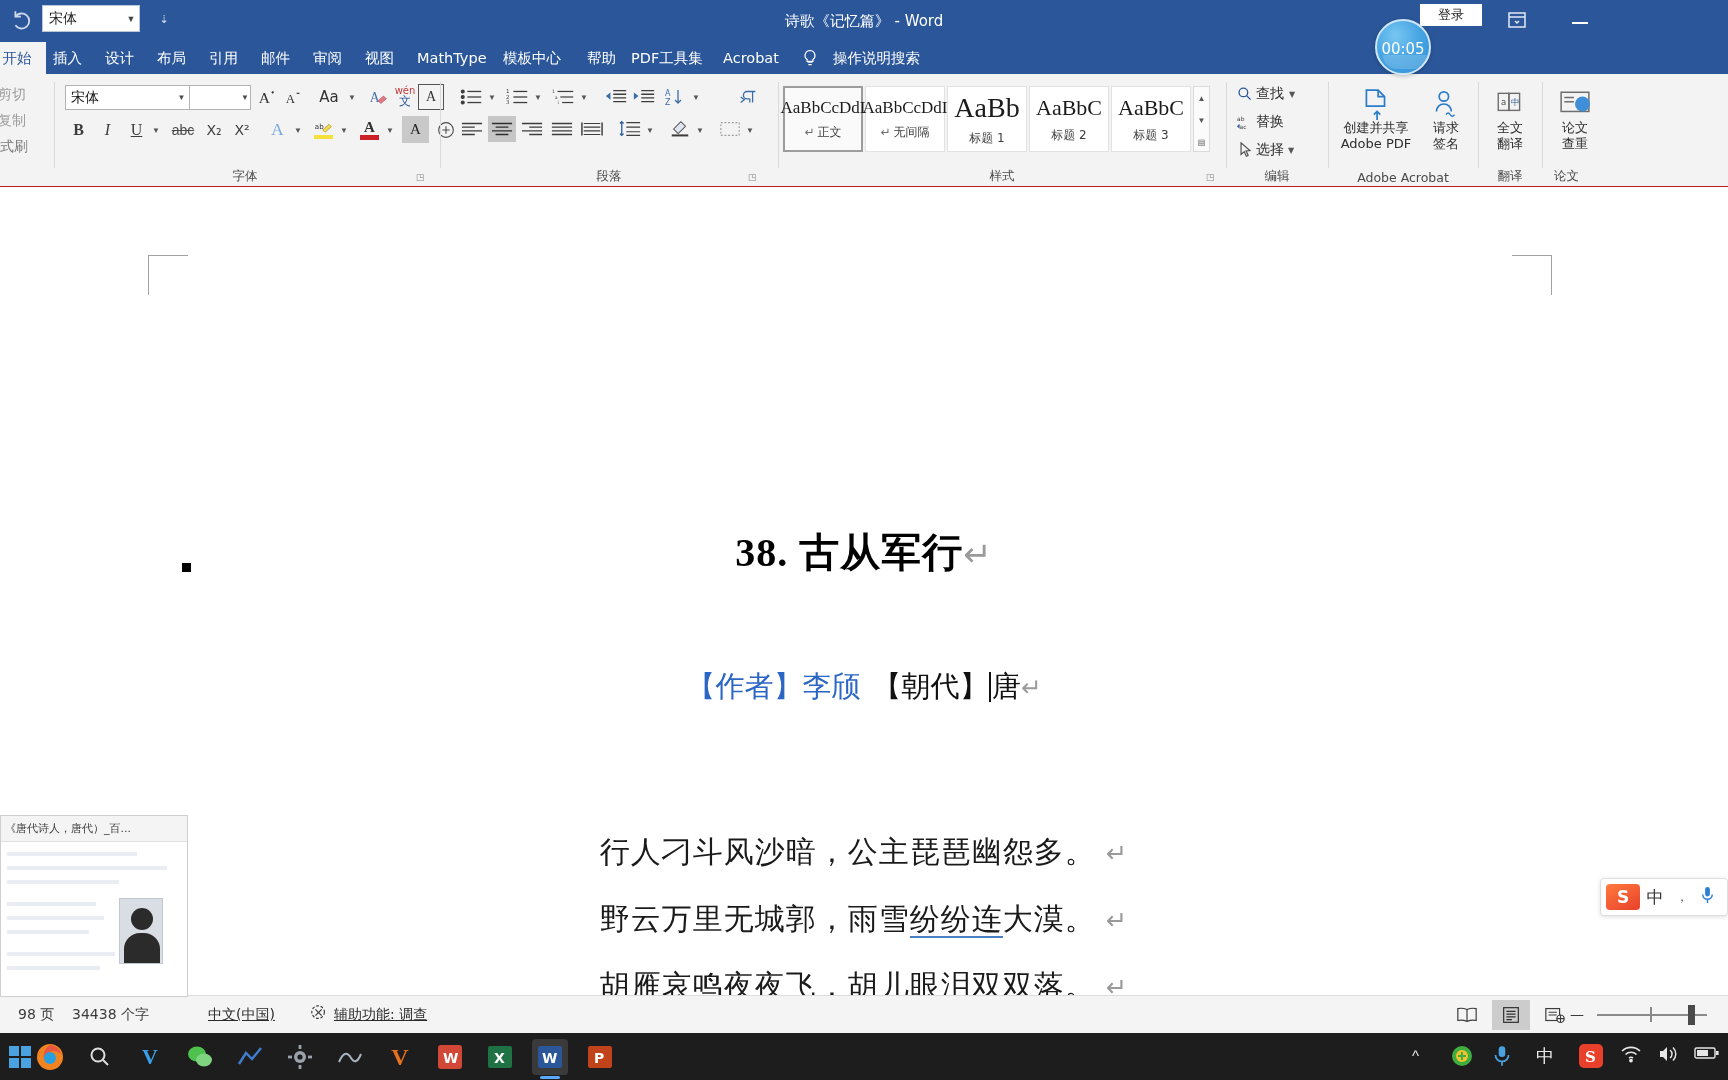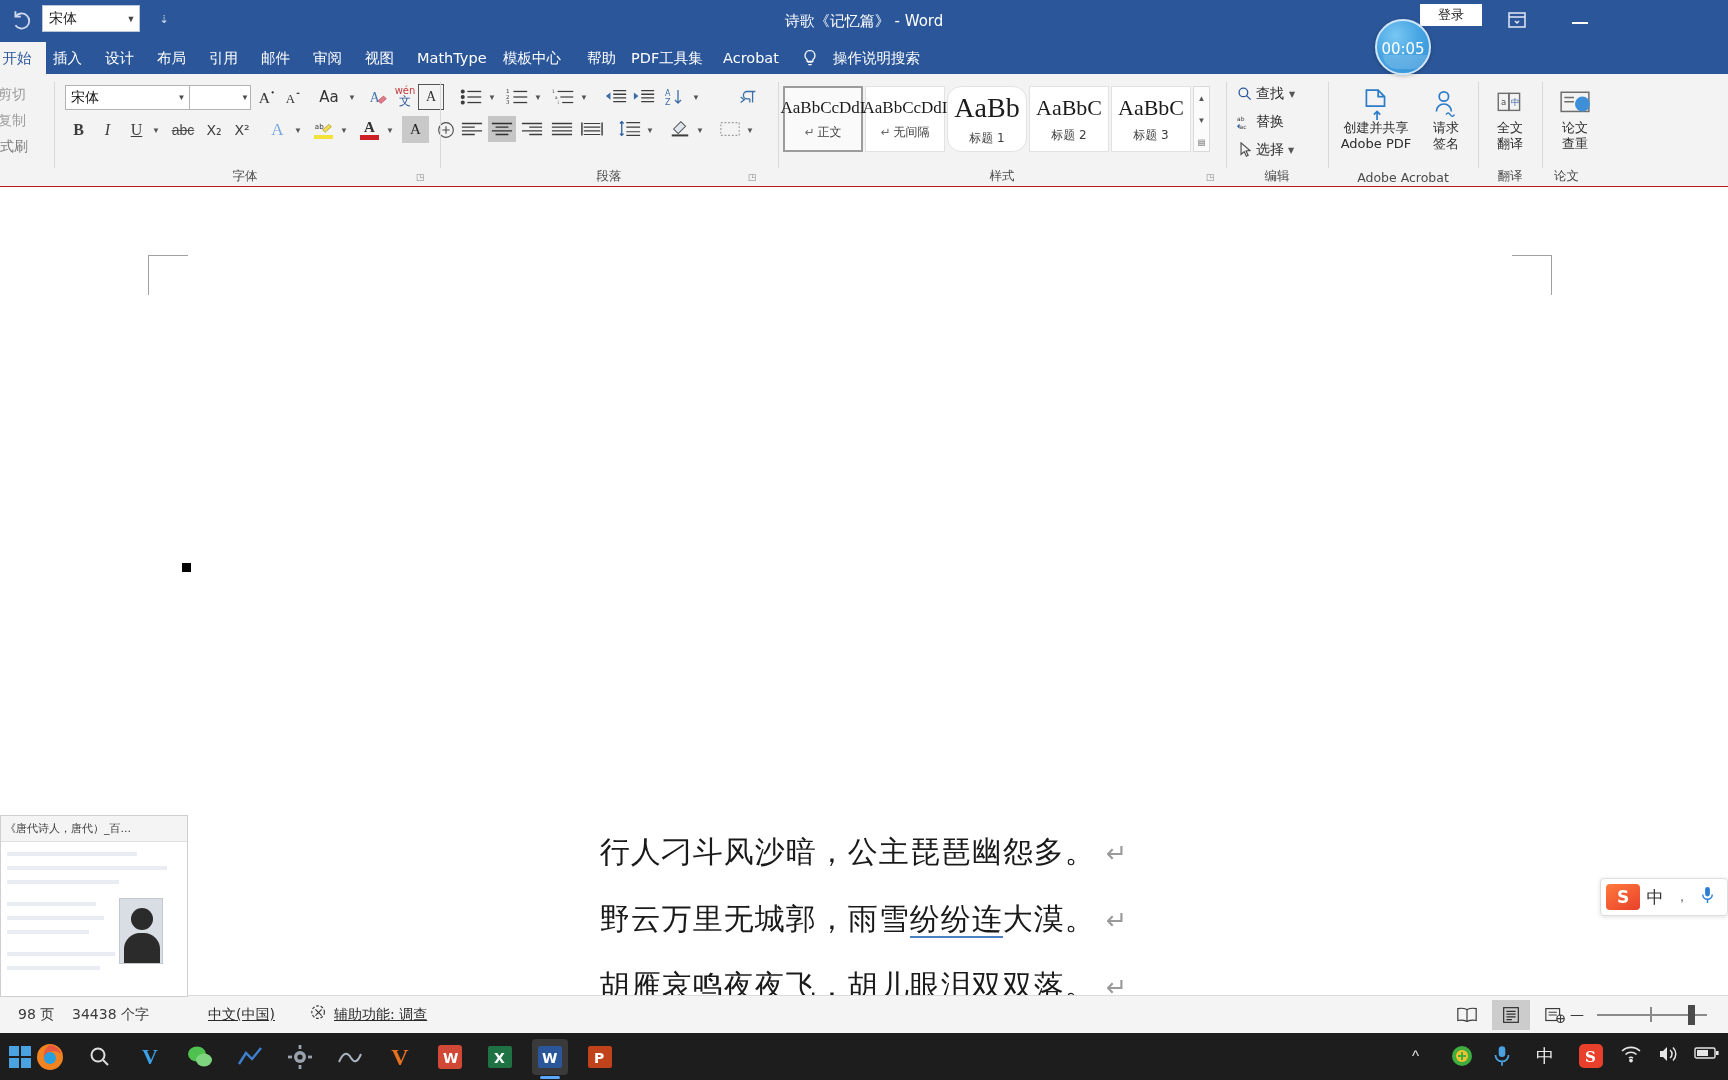--- a/index.html
+++ b/index.html
@@ -576,21 +576,21 @@
 
     <div class="grp" style="left:782px;width:440px;text-decoration:underline;">
       <div class="stylebox sel" style="left:1px;">
         <span class="samp" style="font-size:17px;">AaBbCcDdI</span>
         <span class="nm"><span style="color:#6a6a6a;margin-right:3px;">↵</span><span>正文</span></span>
       </div>
       <div class="stylebox" style="left:83px;">
         <span class="samp" style="font-size:17px;">AaBbCcDdI</span>
         <span class="nm"><span style="color:#6a6a6a;margin-right:3px;">↵</span><span>无间隔</span></span>
       </div>
-      <div class="stylebox" style="left:165px;border-radius:14px;">
+      <div class="stylebox" style="left:165px;">
         <span class="samp" style="font-size:28px;">AaBb</span>
         <span class="nm">标题 1</span>
       </div>
       <div class="stylebox" style="left:247px;">
         <span class="samp" style="font-size:22px;">AaBbC</span>
         <span class="nm">标题 2</span>
       </div>
       <div class="stylebox" style="left:329px;">
         <span class="samp" style="font-size:22px;">AaBbC</span>
         <span class="nm">标题 3</span>
@@ -698,21 +698,27 @@
       <div class="grp-label" style="text-align:left;padding-left:8px;">论文</div>
     </div>
   </div>
 
   <div class="docarea">
     <div class="page">
       <div class="crop tl"></div>
       <div class="crop tr"></div>
       <div class="bulletmark"></div>
 
-
+      <div class="doc-title">
+        <span>38. 古从军行</span><span class="pilcrow">↵</span>
+      </div>
+
+      <div class="author-line">
+        <span class="bl">【作者】</span><span class="bl">李颀</span><span style="display:inline-block;width:12px;"></span><span class="brk">【朝代】</span><span class="caret"></span><span class="brk">唐</span><span class="pilcrow">↵</span>
+      </div>
 
 
       <div class="verse" style="top:645px;">
         <span>行人刁斗风沙暗，公主琵琶幽怨多。</span><span class="pilcrow" style="margin-left:10px;">↵</span>
       </div>
 
       <div class="verse" style="top:779px;">
         <span>胡雁哀鸣夜夜飞，胡儿眼泪双双落。</span><span class="pilcrow" style="margin-left:10px;">↵</span>
       </div>
 

